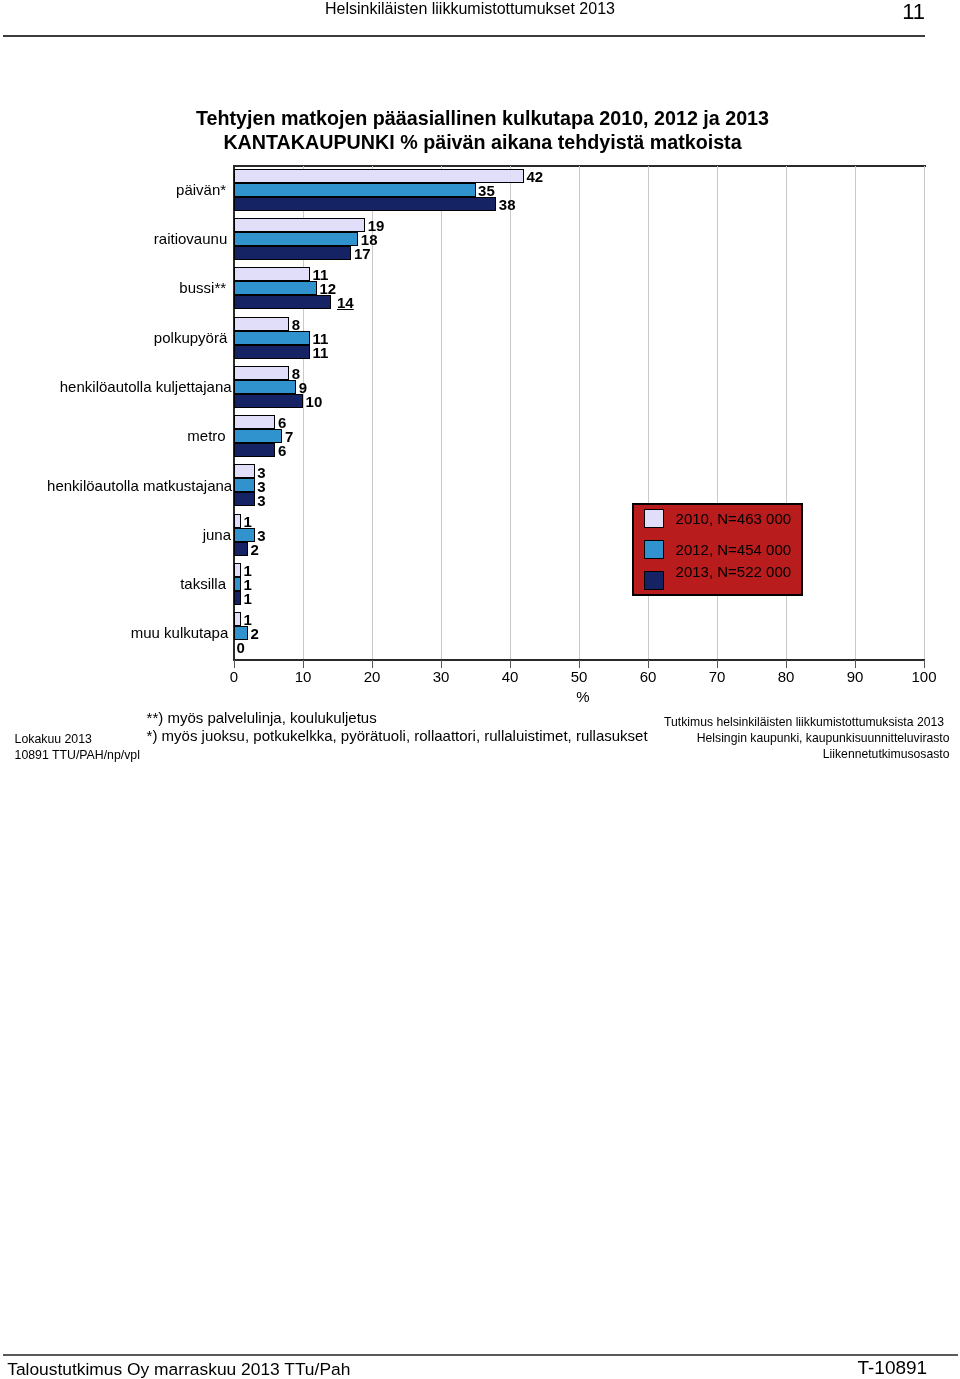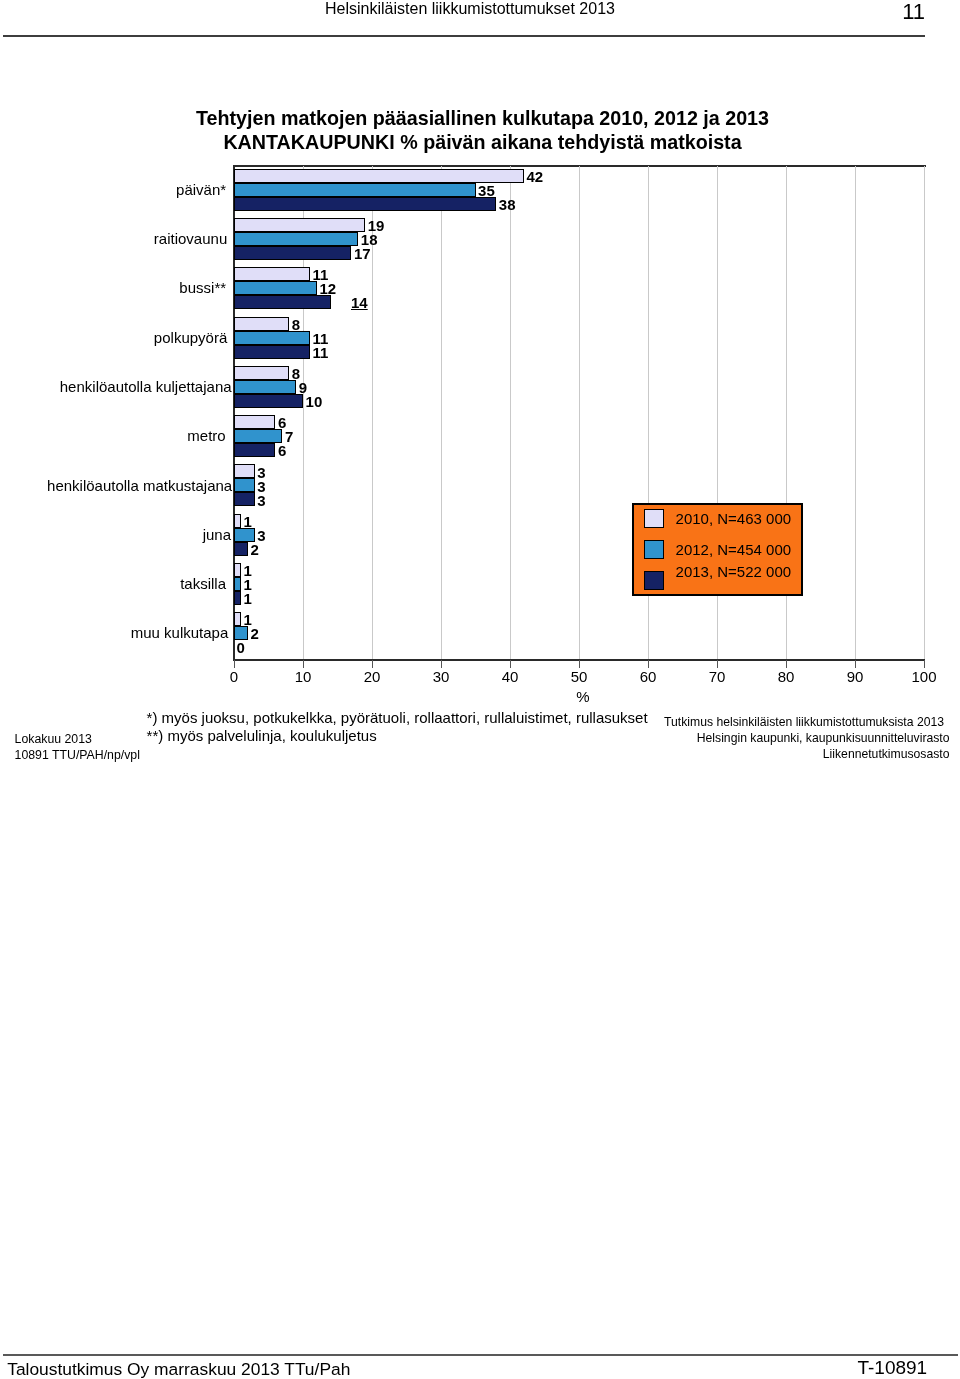--- a/index.html
+++ b/index.html
@@ -35,21 +35,21 @@
      transform:translateX(-50%);}
   #xaxis-label{position:absolute;left:349px;top:521.8px;font-size:15px;line-height:17px;
      transform:translateX(-50%);}
 
   .cat-label{position:absolute;text-align:right;font-size:15px;
      line-height:17px;white-space:nowrap;}
   .bar{position:absolute;left:0;box-sizing:border-box;border:1.1px solid #000;}
   .bar-value{position:absolute;font-size:15px;font-weight:bold;line-height:15px;}
 
   #legend{position:absolute;left:397.7px;top:336.7px;width:171.4px;height:93.2px;
-     background:#f97316;border:2px solid #000;box-sizing:border-box;}
+     background:#b91c1c;border:2px solid #000;box-sizing:border-box;}
   .legend-swatch{position:absolute;width:19.8px;height:19.2px;
      border:1.5px solid #000;box-sizing:border-box;left:10.1px;}
   .legend-text{position:absolute;left:41.9px;font-size:15px;line-height:17px;white-space:nowrap;}
 
   
   #notes{left:146.6px;top:709.3px;font-size:15px;line-height:17.5px;white-space:nowrap;}
   #stamp{left:14.6px;top:731.4px;font-size:12.3px;line-height:16px;white-space:nowrap;}
   #source{right:10.5px;top:715px;font-size:12.2px;line-height:15.8px;text-align:right;white-space:nowrap;margin-left:16px;}
   #source > div:first-child{padding-right:5.5px;}
 </style>
@@ -128,21 +128,21 @@
       <div class="bar-value" style="left: 133.7px; top: 52px;">19</div>
       <div class="bar" style="top: 65.9px; width: 124.2px; height: 14px; background: rgb(48, 147, 205);"></div>
       <div class="bar-value" style="left: 126.8px; top: 66px;">18</div>
       <div class="bar" style="top: 79.9px; width: 117.3px; height: 14px; background: rgb(21, 34, 100);"></div>
       <div class="bar-value" style="left: 119.9px; top: 80px;">17</div>
       <div class="bar" style="top: 101.2px; width: 75.9px; height: 14px; background: rgb(224, 222, 248);"></div>
       <div class="bar-value" style="left: 78.5px; top: 101.3px;">11</div>
       <div class="bar" style="top: 115.2px; width: 82.8px; height: 14px; background: rgb(48, 147, 205);"></div>
       <div class="bar-value" style="left: 85.4px; top: 115.3px;">12</div>
       <div class="bar" style="top: 129.2px; width: 96.6px; height: 14px; background: rgb(21, 34, 100);"></div>
-      <div class="bar-value" style="left: 117px; top: 129.3px; text-decoration: underline;">14</div>
+      <div class="bar-value" style="left: 103px; top: 129.3px; text-decoration: underline;">14</div>
       <div class="bar" style="top: 150.5px; width: 55.2px; height: 14px; background: rgb(224, 222, 248);"></div>
       <div class="bar-value" style="left: 57.8px; top: 150.6px;">8</div>
       <div class="bar" style="top: 164.5px; width: 75.9px; height: 14px; background: rgb(48, 147, 205);"></div>
       <div class="bar-value" style="left: 78.5px; top: 164.6px;">11</div>
       <div class="bar" style="top: 178.5px; width: 75.9px; height: 14px; background: rgb(21, 34, 100);"></div>
       <div class="bar-value" style="left: 78.5px; top: 178.6px;">11</div>
       <div class="bar" style="top: 199.8px; width: 55.2px; height: 14px; background: rgb(224, 222, 248);"></div>
       <div class="bar-value" style="left: 57.8px; top: 199.9px;">8</div>
       <div class="bar" style="top: 213.8px; width: 62.1px; height: 14px; background: rgb(48, 147, 205);"></div>
       <div class="bar-value" style="left: 64.7px; top: 213.9px;">9</div>
@@ -182,22 +182,22 @@
       <div class="legend-swatch" style="top: 4.2px; background: rgb(224, 222, 248);"></div>
       <div class="legend-text" style="top: 5.4px;">2010, N=463 000</div>
       <div class="legend-swatch" style="top: 35.25px; background: rgb(48, 147, 205);"></div>
       <div class="legend-text" style="top: 36.45px;">2012, N=454 000</div>
       <div class="legend-swatch" style="top: 66.3px; background: rgb(21, 34, 100);"></div>
       <div class="legend-text" style="top: 58px;">2013, N=522 000</div>
     </div>
 </div>
 
 <div class="abs" id="notes">
+  <div>**) myös palvelulinja, koulukuljetus</div>
   <div>*) myös juoksu, potkukelkka, pyörätuoli, rollaattori, rullaluistimet, rullasukset</div>
-  <div>**) myös palvelulinja, koulukuljetus</div>
 </div>
 
 <div class="abs" id="stamp">
   <div>Lokakuu 2013</div>
   <div>10891 TTU/PAH/np/vpl</div>
 </div>
 
 <div class="abs" id="source">
   <div>Tutkimus helsinkiläisten liikkumistottumuksista 2013</div>
   <div>Helsingin kaupunki, kaupunkisuunnitteluvirasto</div>

